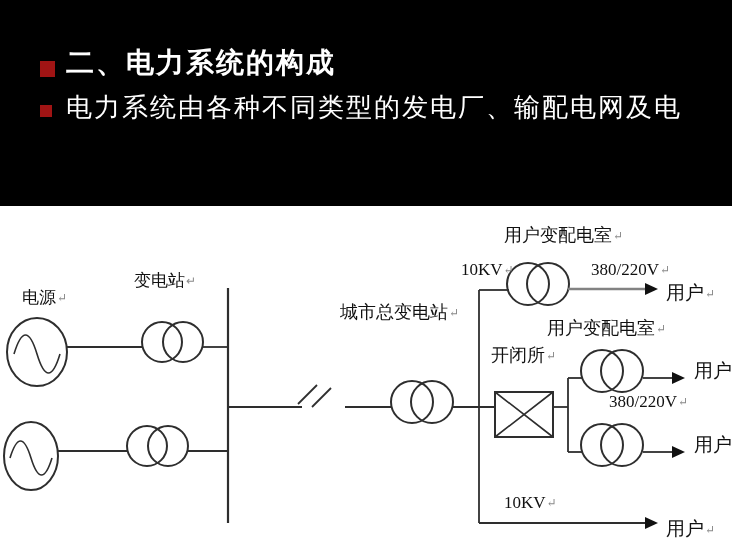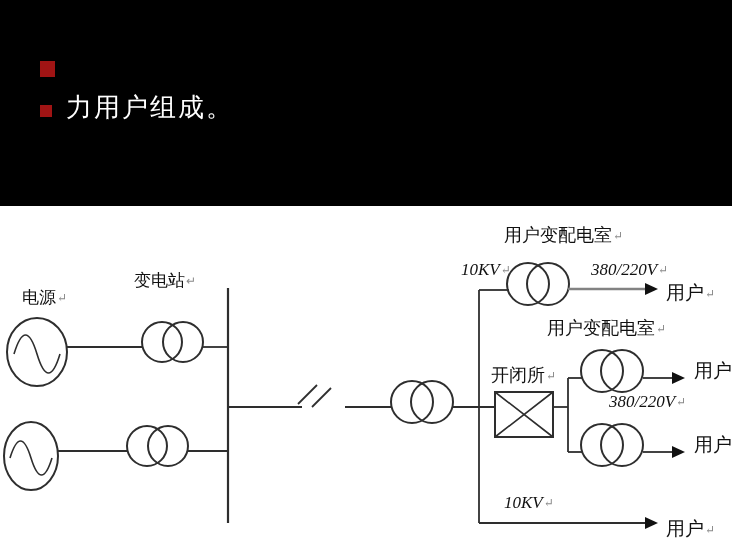--- a/index.html
+++ b/index.html
@@ -15,32 +15,33 @@
   .slide-body{position:absolute;left:66px;top:91px;color:#ffffff;font-size:26px;
               letter-spacing:2px;line-height:33px;}
   .slide-body span{display:block;}
   
   .diagram{position:absolute;left:0;top:206px;width:732px;height:343px;background:#ffffff;}
   svg{position:absolute;left:0;top:0;}
   .lbl{position:absolute;white-space:nowrap;color:#111111;
        font-family:"Liberation Serif","DejaVu Serif",serif;}
   .ret{color:#8a8a8a;font-size:12px;margin-left:1px;vertical-align:1px;}
   .cjk18{font-size:18px;} .cjk17{font-size:17px;} .cjk19{font-size:19px;}
-  .num{font-size:17px;font-style:italic;}
+  .num{font-size:17px;}
 </style>
 </head>
 <body>
 
 <div class="slide">
 
   <div class="top-band">
     <div class="bullet bullet-title"></div>
+    <div class="slide-title">二、电力系统的构成</div>
     <div class="bullet bullet-body"></div>
     <div class="slide-body">
-      <span>力用户组成。</span>
+      <span>电力系统由各种不同类型的发电厂、输配电网及电</span>
     </div>
   </div>
 
   <div class="diagram">
     <svg width="732" height="343" viewBox="0 206 732 343">
       <g fill="none" stroke="#2E2E2E" stroke-width="2">
 
         <g>
           <ellipse cx="37" cy="352" rx="30" ry="34"></ellipse>
           <path d="M 14 354 Q 25.5 316 37 354 Q 48.5 392 60 354" stroke-width="1.6"></path>
@@ -112,25 +113,26 @@
         <path d="M 643 452 H 673" stroke-width="1.8"></path>
         <polygon points="672,446 685,452 672,458" fill="#111111" stroke="none"></polygon>
 
         <path d="M 479 523 H 646" stroke-width="1.8"></path>
         <polygon points="645,517 658,523 645,529" fill="#111111" stroke="none"></polygon>
       </g>
     </svg>
 
     <div class="lbl cjk17" style="left:22px;top:80px;"><span>电源</span><span class="ret">↵</span></div>
     <div class="lbl cjk17" style="left:134px;top:63px;font-family:Liberation Serif, serif;"><span>变电站</span><span class="ret">↵</span></div>
+    <div class="lbl cjk18" style="left:340px;top:94px;"><span>城市总变电站</span><span class="ret">↵</span></div>
     <div class="lbl cjk18" style="left:504px;top:17px;"><span>用户变配电室</span><span class="ret">↵</span></div>
     <div class="lbl num" style="left:461px;top:54px;"><span>10KV</span><span class="ret">↵</span></div>
     <div class="lbl num" style="left:591px;top:54px;"><span>380/220V</span><span class="ret">↵</span></div>
     <div class="lbl cjk19" style="left:666px;top:74px;"><span>用户</span><span class="ret">↵</span></div>
     <div class="lbl cjk18" style="left:547px;top:110px;"><span>用户变配电室</span><span class="ret">↵</span></div>
-    <div class="lbl cjk18" style="left:491px;top:137px;margin-top:20px;"><span>开闭所</span><span class="ret">↵</span></div>
+    <div class="lbl cjk18" style="left:491px;top:137px;"><span>开闭所</span><span class="ret">↵</span></div>
     <div class="lbl num" style="left:609px;top:186px;"><span>380/220V</span><span class="ret">↵</span></div>
     <div class="lbl cjk19" style="left:694px;top:152px;"><span>用户</span></div>
     <div class="lbl cjk19" style="left:694px;top:226px;"><span>用户</span></div>
     <div class="lbl num" style="left:504px;top:287px;"><span>10KV</span><span class="ret">↵</span></div>
     <div class="lbl cjk19" style="left:666px;top:310px;"><span>用户</span><span class="ret">↵</span></div>
   </div>
 </div>
 
 </body></html>

